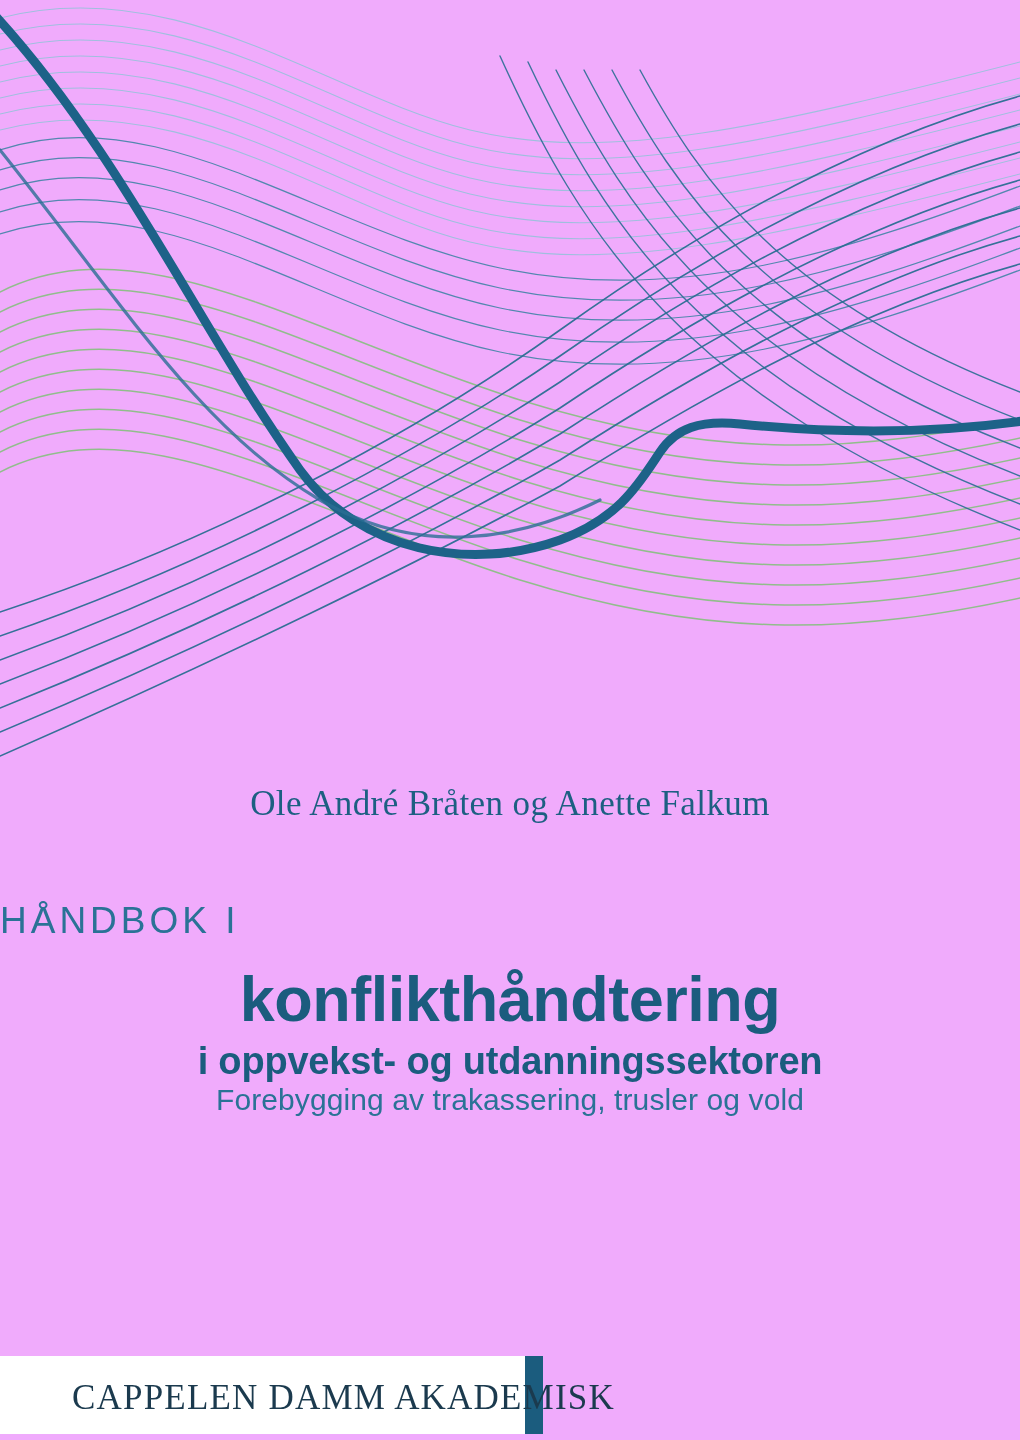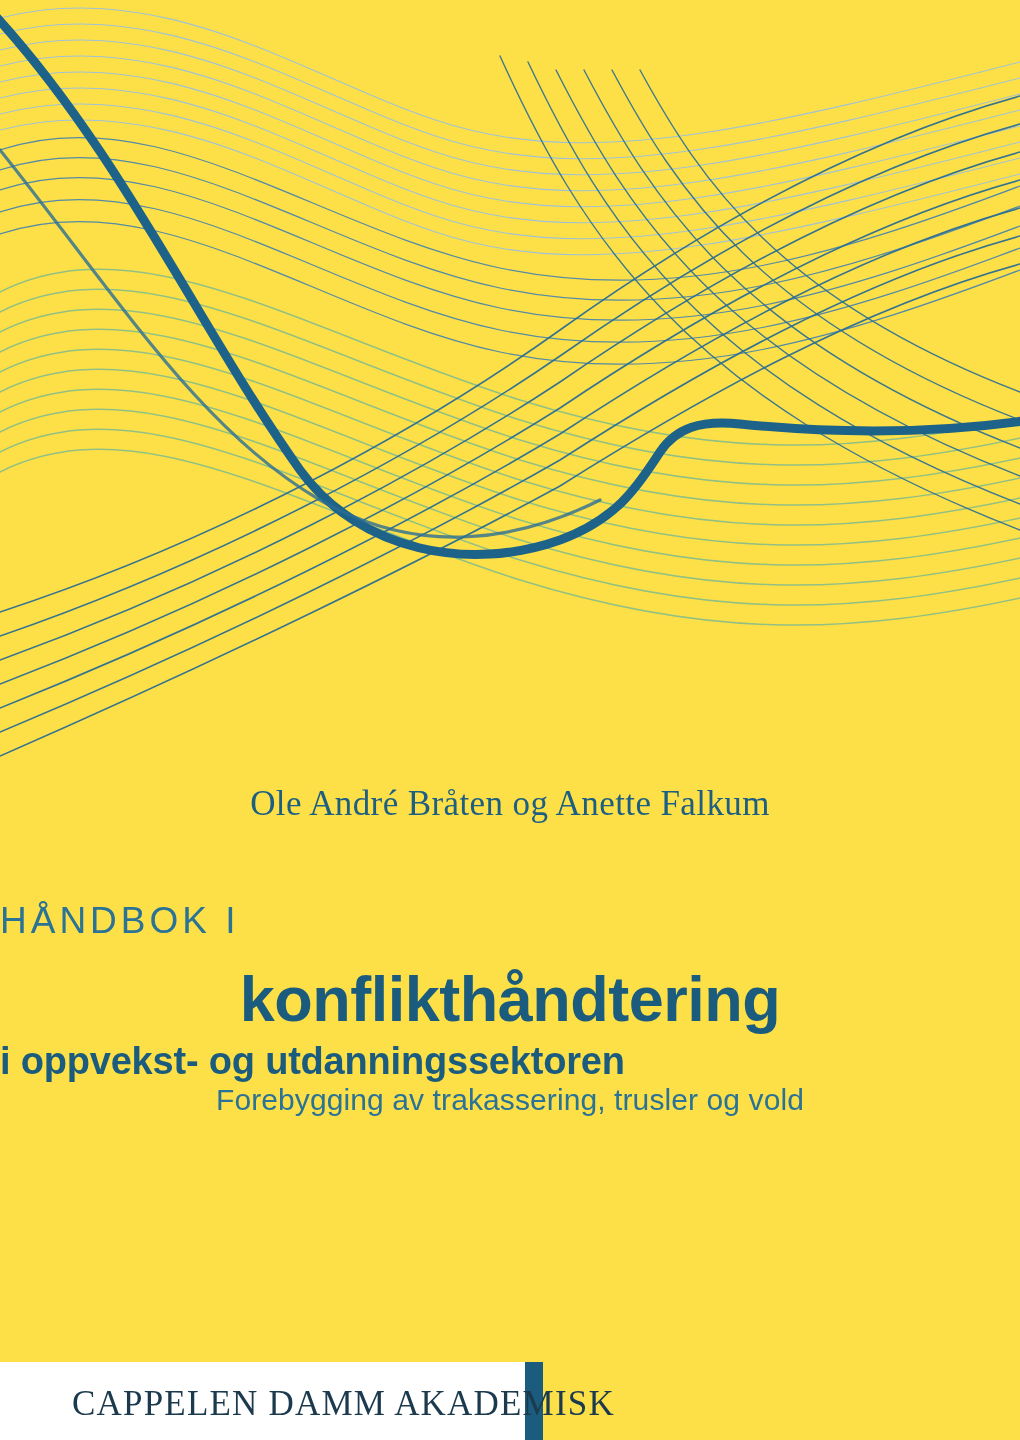--- a/index.html
+++ b/index.html
@@ -7,21 +7,21 @@
     padding: 0;
     background: #ffffff;
   }
   body {
     font-family: "Liberation Sans", sans-serif;
   }
   .cover {
     position: relative;
     width: 1020px;
     height: 1440px;
-    background: #fde047;
+    background: #f0abfc;
     overflow: hidden;
   }
   .artwork {
     position: absolute;
     left: 0;
     top: 0;
     width: 1020px;
     height: 760px;
     pointer-events: none;
   }
@@ -57,34 +57,35 @@
     text-align: center;
     letter-spacing: -0.5px;
     line-height: 1.05;
     margin-top: 24px;
   }
   .title-sub {
     font-family: "Liberation Sans", sans-serif;
     font-size: 38px;
     font-weight: bold;
     color: #1b5c7e;
+    text-align: center;
     margin-top: 8px;
     letter-spacing: -0.2px;
   }
   .tagline {
     font-family: "Liberation Sans", sans-serif;
     font-size: 30px;
     color: #2a7296;
     text-align: center;
     letter-spacing: 0.1px;
   }
   .footer {
     position: absolute;
     left: 0;
-    bottom: 0;
+    bottom: 6px;
     width: 1020px;
     height: 78px;
   }
   .footer-plate {
     position: absolute;
     left: 0;
     bottom: 0;
     width: 525px;
     height: 78px;
     background: #ffffff;

